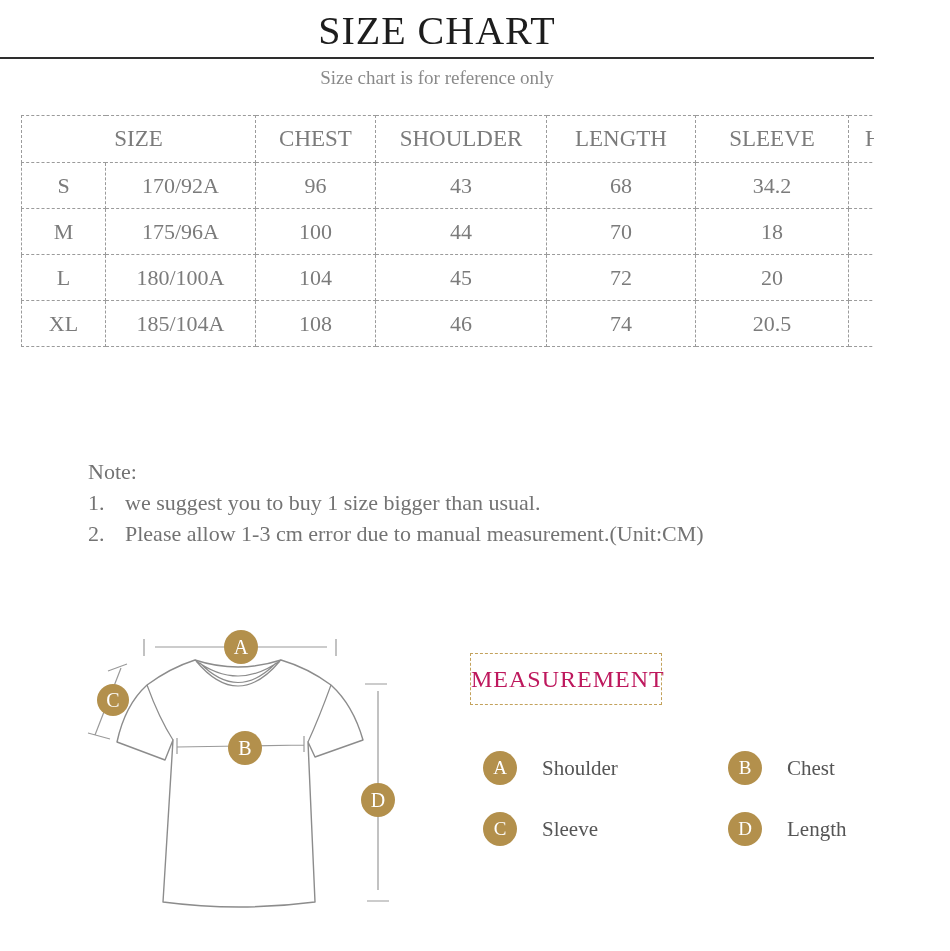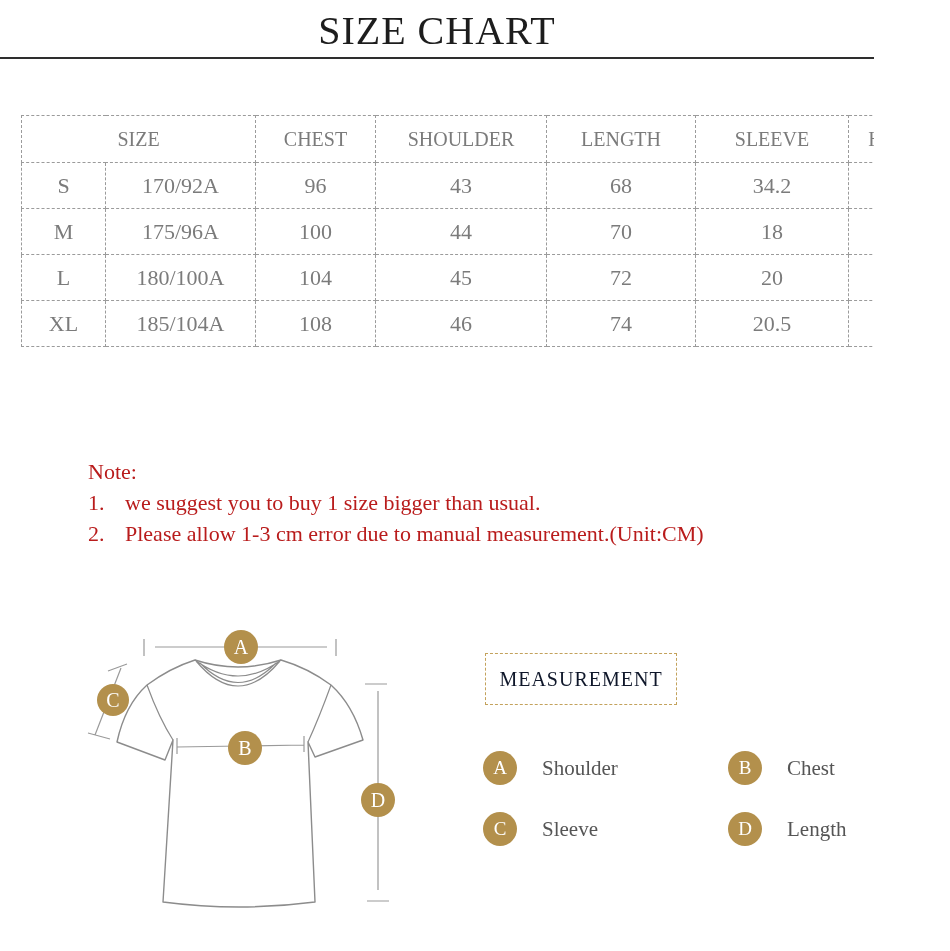--- a/index.html
+++ b/index.html
@@ -19,55 +19,56 @@
   }
   
   table.size-table{
     position:absolute;top:115px;left:21px;width:911px;
     border-collapse:collapse;table-layout:fixed;
   }
   table.size-table th,table.size-table td{
     border:1px dashed #9b9b9b;text-align:center;vertical-align:middle;
     color:#7b7b7b;font-weight:normal;height:45px;font-size:22px;padding:0;
   }
-  table.size-table th{font-size:20px;height:46px;}
-  
-  .note{position:absolute;top:456px;left:88px;width:840px;color:#b91c1c;font-size:22px;line-height:31px;}
+  table.size-table th{font-size:23px;height:46px;}
+  
+  .note{position:absolute;top:456px;left:88px;width:840px;color:#737373;font-size:22px;line-height:31px;}
   .note-row{display:flex;}
   .note-num{width:37px;flex:0 0 37px;}
   
   .diagram{position:absolute;top:590px;left:75px;}
   .shirt{fill:#ffffff;stroke:#8c8c8c;stroke-width:1.4;stroke-linejoin:round;}
   .shirt-seam{fill:none;stroke:#8c8c8c;stroke-width:1.2;}
   .measure{stroke:#9a9a9a;stroke-width:1.2;fill:none;}
   .marker-circle{fill:#b3904c;}
   .marker-letter{
     font-family:"Liberation Serif","DejaVu Serif",serif;font-size:20px;
     fill:#ffffff;text-anchor:middle;
   }
   
   .measure-box{
-    position:absolute;top:653px;left:485px;width:190px;height:50px;
-    border:1px dashed #c3a25c;color:#0f172a;font-size:20px;letter-spacing:1px;
+    position:absolute;top:653px;left:470px;width:190px;height:50px;
+    border:1px dashed #c3a25c;color:#be185d;font-size:24px;letter-spacing:1px;
     text-align:center;line-height:50px;
   }
   .legend-item{position:absolute;display:flex;align-items:center;}
   .lg-circle{
     width:34px;height:34px;border-radius:50%;background:#b3904c;color:#fff;
     font-size:19px;display:flex;align-items:center;justify-content:center;flex:0 0 34px;
   }
   .lg-label{margin-left:25px;color:#555555;font-size:21px;}
 </style>
 </head>
 <body>
 
 <div class="page">
 
   <h1 class="title">SIZE CHART</h1>
   <div class="title-rule"></div>
+  <p class="subtitle">Size chart is for reference only</p>
 
   <table class="size-table">
     <colgroup>
       <col style="width:84px">
         <col style="width:150px">
         <col style="width:120px">
       <col style="width:171px">
         <col style="width:149px">
         <col style="width:153px">
         <col style="width:84px">

